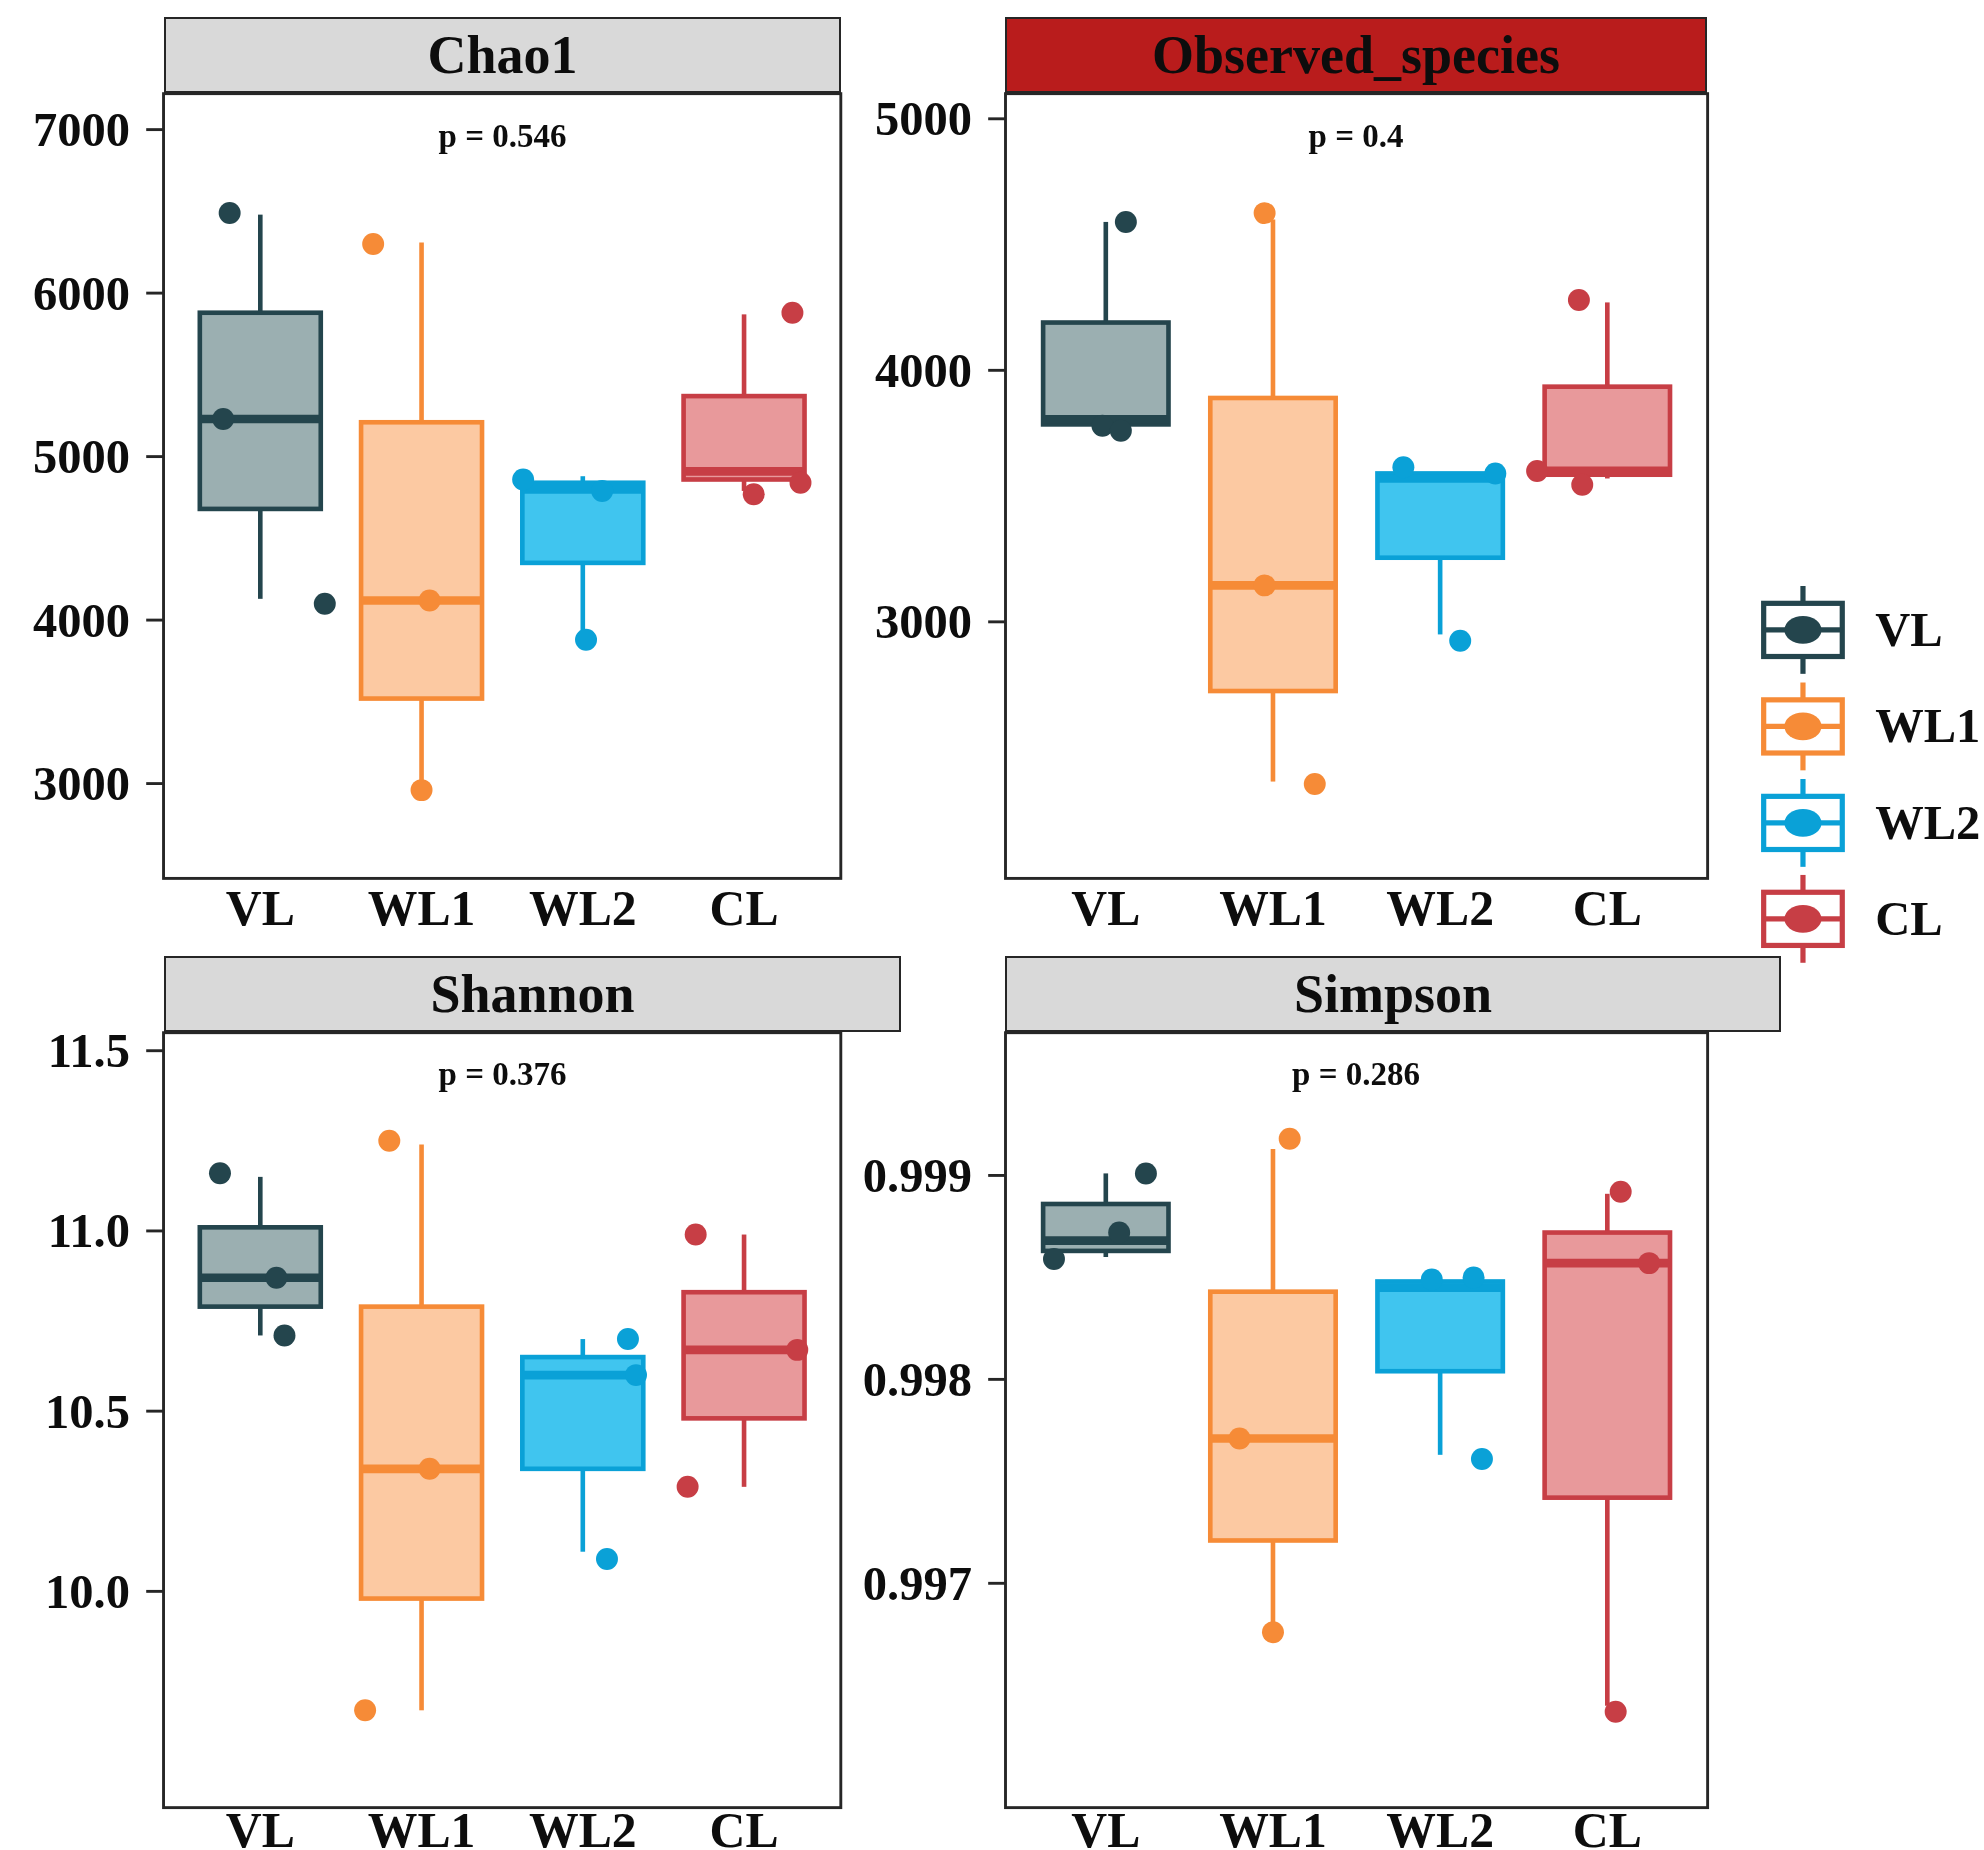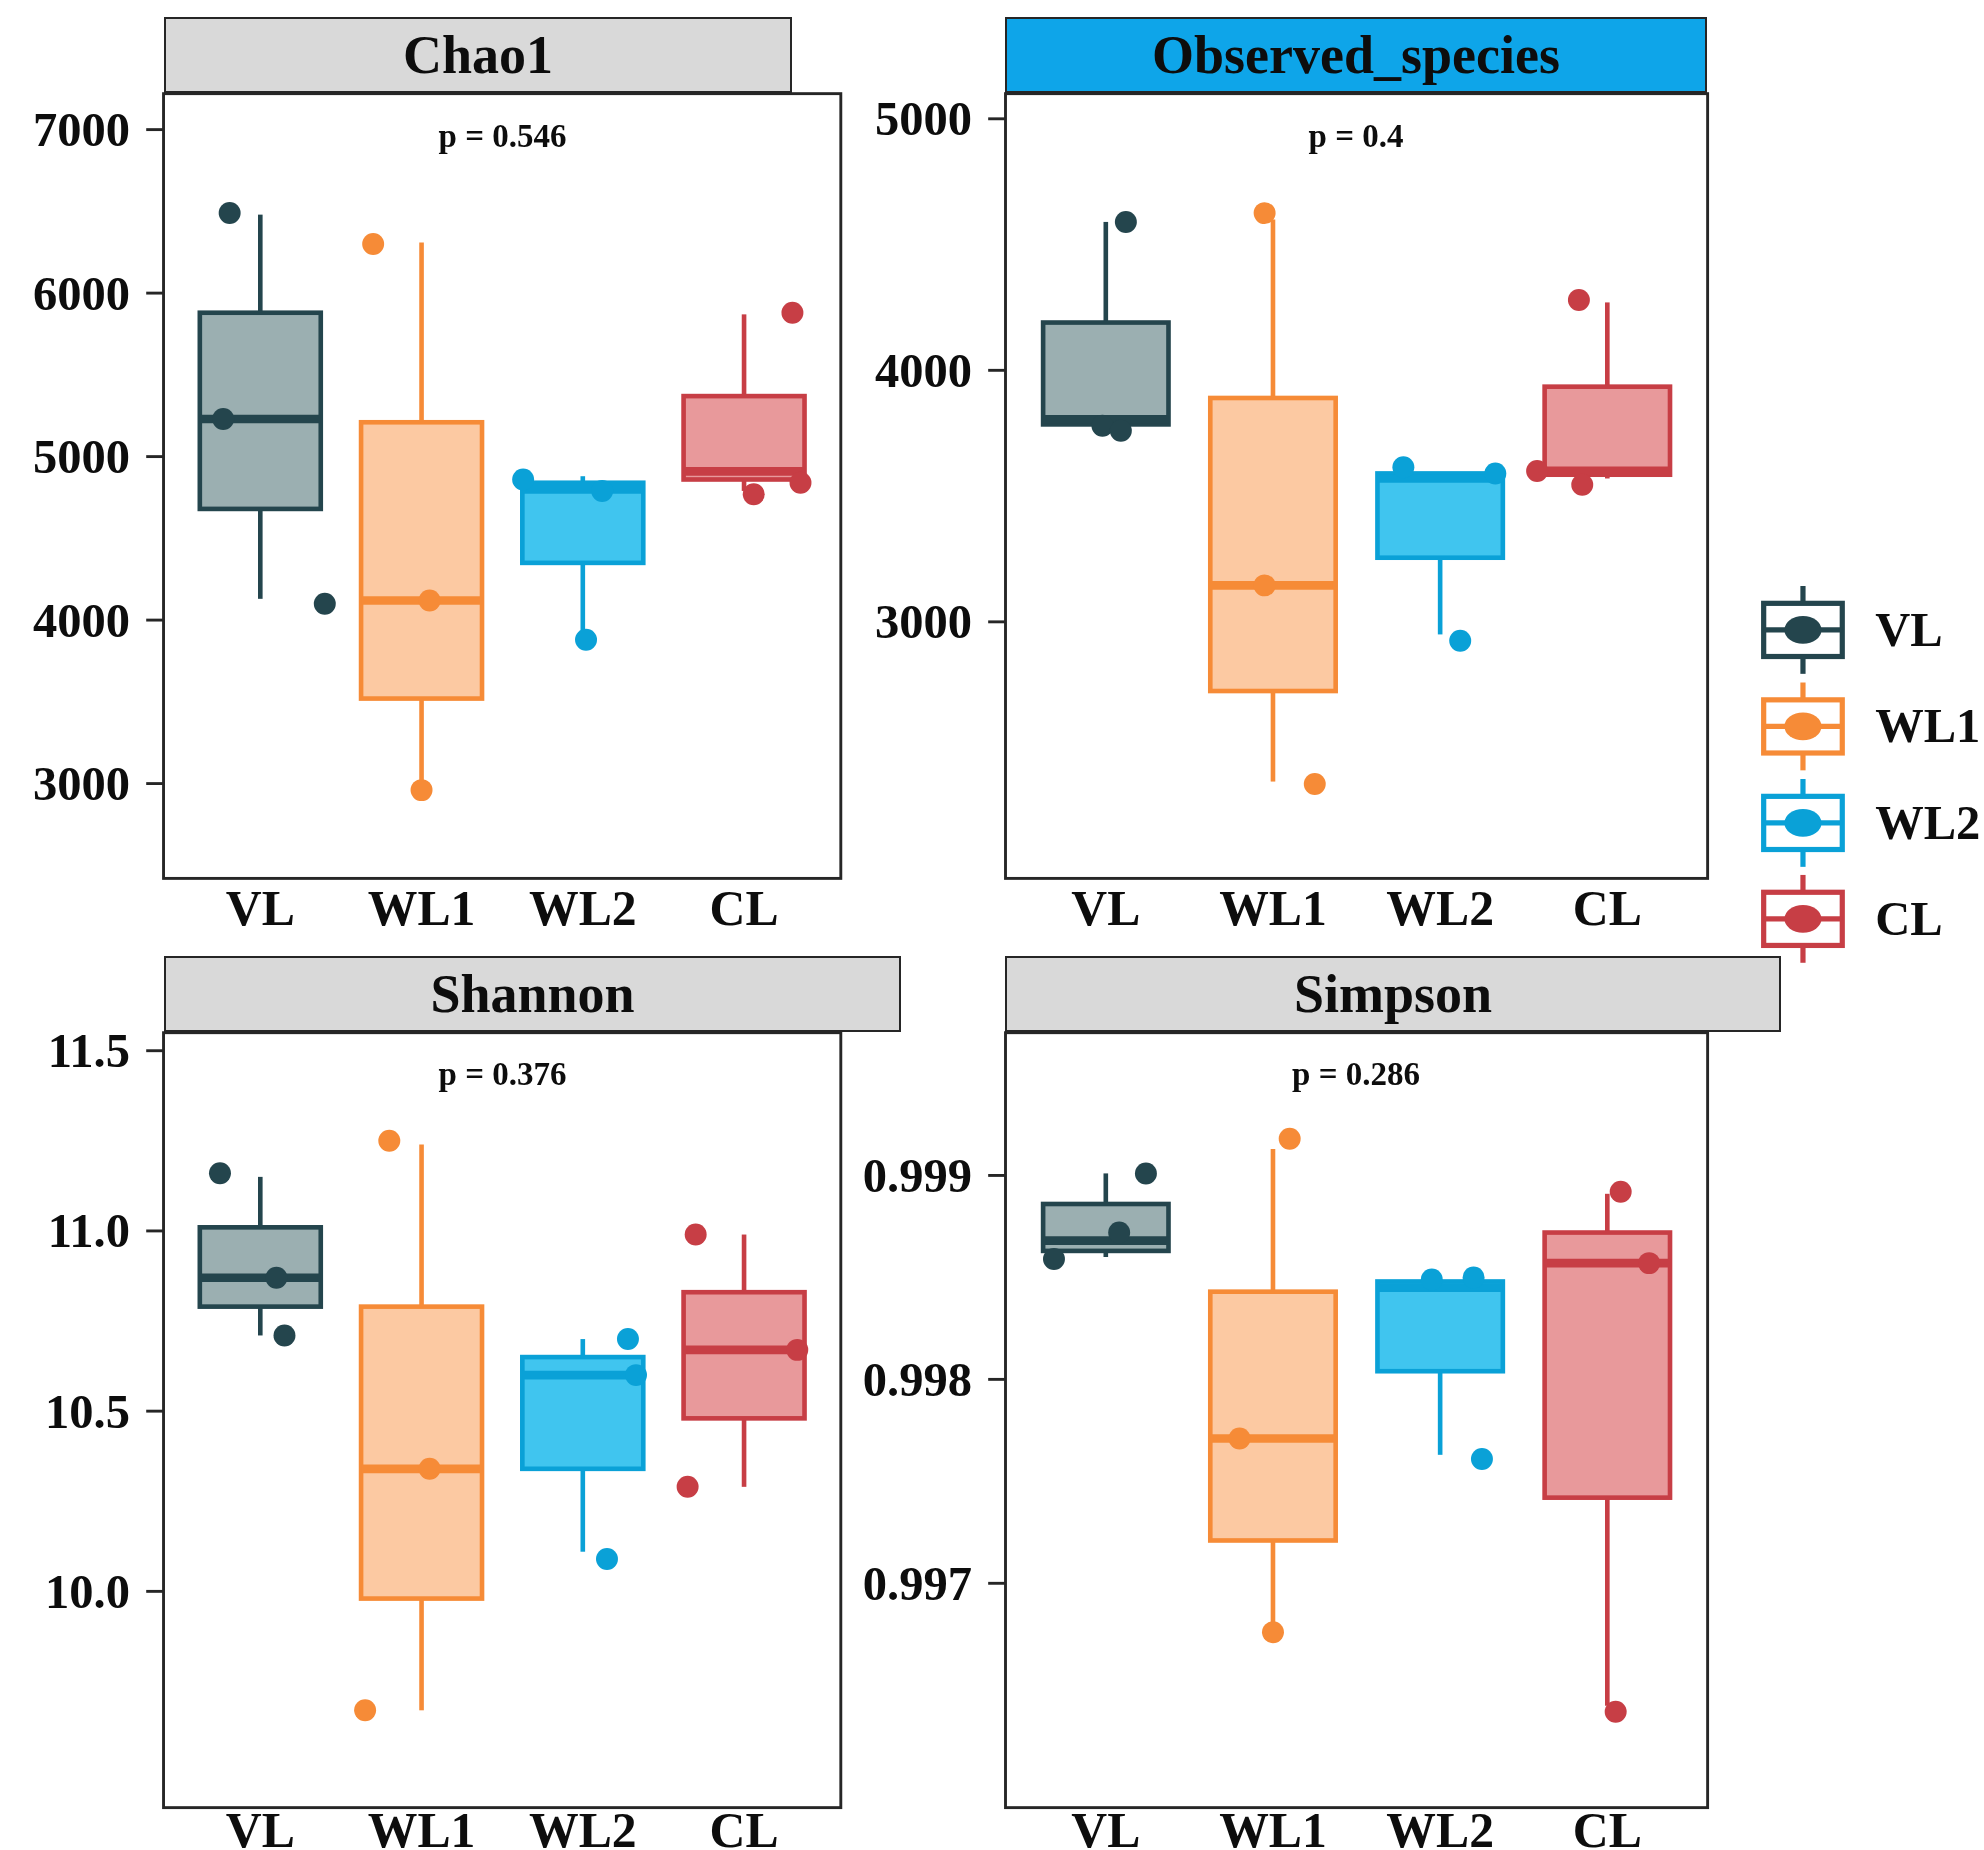--- a/index.html
+++ b/index.html
@@ -3,21 +3,21 @@
 <meta charset="utf-8">
 <style>
   html,body{margin:0;padding:0;background:#ffffff;}
   .figure{position:relative;width:1985px;height:1851px;background:#ffffff;
           font-family:"Liberation Serif","DejaVu Serif",serif;overflow:hidden;}
   svg.canvas{position:absolute;left:0;top:0;}
   svg text{font-family:"Liberation Serif","DejaVu Serif",serif;font-weight:700;fill:#0d0d0d;}
   .panel-header{position:absolute;box-sizing:border-box;border:2.9px solid #262626;
           display:flex;align-items:center;justify-content:center;
           font-size:54px;font-weight:700;color:#0d0d0d;}
-  .h0{left:164px;top:17.3px;width:628px;height:76px;}
+  .h0{left:164px;top:17.3px;width:677px;height:76px;}
   .h1{left:1005px;top:17.3px;width:702px;height:76px;}
   .h2{left:164px;top:956px;width:737px;height:76px;}
   .h3{left:1005px;top:956px;width:776px;height:76px;}
   .p-label{position:absolute;text-align:center;font-size:33px;font-weight:700;color:#0d0d0d;}
   .p0{left:164px;top:118px;width:677px;}
   .p1{left:1005px;top:118px;width:702px;}
   .p2{left:164px;top:1056px;width:677px;}
   .p3{left:1005px;top:1056px;width:702px;}
 </style>
 </head>
@@ -256,21 +256,21 @@
           <line x1="3052" y1="1590" x2="3188" y2="1590" stroke="#c73e45" stroke-width="9"></line>
           <ellipse cx="3120" cy="1590" rx="32" ry="24" fill="#c73e45"></ellipse>
           <text x="3245" y="1590" dy="0.33em" font-size="84">CL</text>
         </g>
       </g>
     </svg>
 
   <div class="panel-header h0" style="background: rgb(217, 217, 217); border-color: rgb(38, 38, 38);">
     <span>Chao1</span>
   </div>
-  <div class="panel-header h1" style="background: #0ea5e9; border-color: rgb(38, 38, 38);">
+  <div class="panel-header h1" style="background: #b91c1c; border-color: rgb(38, 38, 38);">
     <span>Observed_species</span>
   </div>
   <div class="panel-header h2" style="background: rgb(217, 217, 217); border-color: rgb(38, 38, 38);">
     <span>Shannon</span>
   </div>
   <div class="panel-header h3" style="background: rgb(217, 217, 217); border-color: rgb(38, 38, 38);">
     <span>Simpson</span>
   </div>
 
   <div class="p-label p0">p = 0.546</div>

